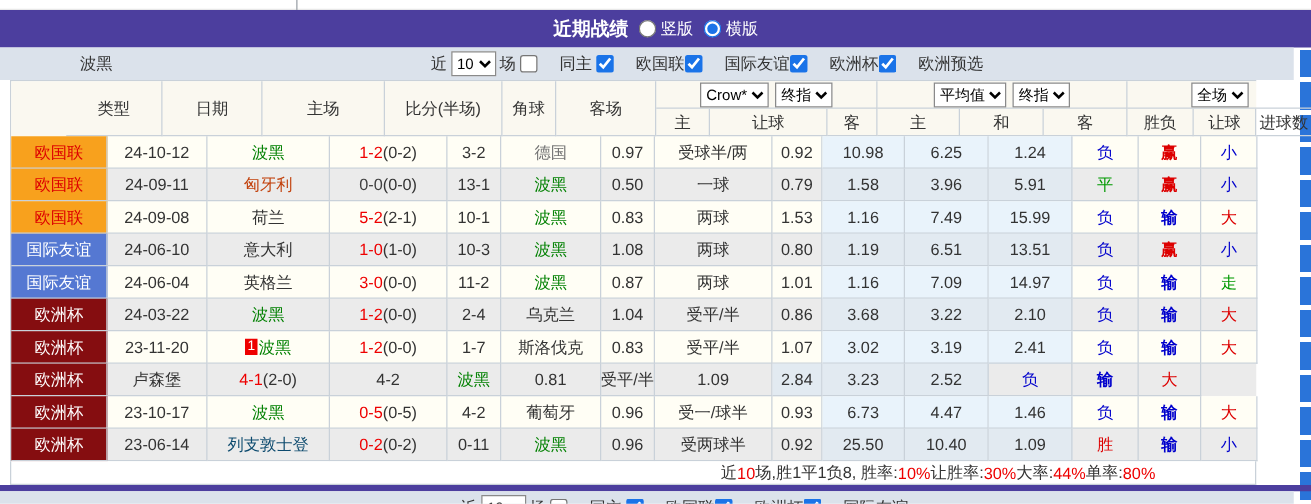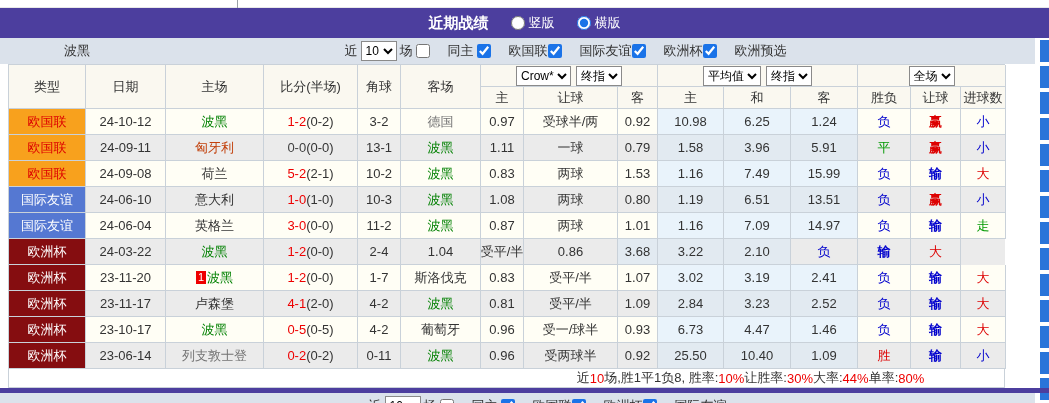--- a/index.html
+++ b/index.html
@@ -13,31 +13,31 @@
     --avgeven:#e2eaf1;
     --cols:77px 80px 98px 94px 43px 80px 43px 94px 40px 66px 67px 67px 53px 50px 45px;
   }
   *{box-sizing:border-box;margin:0;padding:0;}
   html,body{width:1049px;height:403px;overflow:hidden;}
   body{font-family:"Liberation Sans","DejaVu Sans",sans-serif;font-size:13px;color:#333;background:#fff;position:relative;}
   .blue-strip{position:absolute;right:0;top:40px;width:9px;height:363px;z-index:1;
     background:repeating-linear-gradient(to bottom,#2a74d9 0 22px,#ffffff 22px 26px);}
   .top-strip{height:8px;background:#fff;position:relative;border-bottom:1px solid #e8e8e8;}
   .top-strip .vline{position:absolute;left:237px;top:0;width:1px;height:8px;background:#9aa0a6;}
-  .title-bar{height:30px;background:var(--purple);color:#fff;display:flex;align-items:center;justify-content:center;gap:22px;position:relative;z-index:2;}
+  .title-bar{height:30px;background:var(--purple);color:#fff;display:flex;align-items:center;justify-content:center;gap:8px;position:relative;z-index:2;}
   .title-bar .title{font-weight:bold;font-size:15px;}
   .radio-label{display:inline-flex;align-items:center;gap:4px;font-size:13px;cursor:pointer;}
   input[type=radio],input[type=checkbox]{accent-color:#1a73e8;width:14px;height:14px;}
   .filter-row{height:26px;width:1035px;background:var(--filterbg);display:flex;align-items:center;position:relative;z-index:2;}
   .team-label{position:absolute;left:64px;color:#333;}
   .controls{margin:0 auto;display:flex;align-items:center;gap:3px;padding-left:96px;}
   .controls select,.hdr-select{font-family:inherit;font-size:12px;height:20px;background:#fff;border:1px solid #8a8a8a;}
   .chk{display:inline-flex;align-items:center;gap:18px;cursor:pointer;}
   .table{margin-left:8px;width:997px;border-left:1px solid var(--border);border-top:1px solid var(--border);position:relative;z-index:2;background:#fff;}
-  .thead{display:grid;grid-template-columns:var(--cols);grid-auto-rows:22px;background:var(--headerbg);}
+  .thead{display:grid;grid-template-columns:var(--cols);grid-auto-rows:22px;background:var(--headerbg);padding-left:44px;}
   .th{border-right:1px solid var(--border);border-bottom:1px solid var(--border);display:flex;align-items:center;justify-content:center;gap:5px;color:#333;}
   .tr{display:grid;grid-template-columns:var(--cols);height:26px;background:var(--odd);}
   .tr:nth-child(even){background:var(--even);}
   .td{border-right:1px solid var(--border);border-bottom:1px solid var(--border);display:flex;align-items:center;justify-content:center;overflow:hidden;white-space:nowrap;}
   .c-avg{background:var(--avgodd);}
   .tr:nth-child(even) .c-avg{background:var(--avgeven);}
   .c-hr{font-weight:bold;}
   .badge{display:inline-block;background:#ee0000;color:#fff;font-size:11px;line-height:13px;padding:0 2px;margin-right:1px;}
   .summary-row{margin-left:8px;width:997px;height:19px;border:1px solid var(--border);border-top:none;display:flex;align-items:center;justify-content:center;padding-left:488px;position:relative;z-index:2;background:#fff;white-space:nowrap;}
   .purple-divider{height:5px;background:var(--purple);position:relative;z-index:2;}
@@ -161,21 +161,21 @@
       <span style="color: #c2410c;">匈牙利</span>
     </div>
     <div class="td">
       <span style="color:#404040;">0-0</span>
       <span>(0-0)</span>
     </div>
     <div class="td">13-1</div>
     <div class="td">
       <span style="color: rgb(0, 128, 0);">波黑</span>
     </div>
-    <div class="td">1.11</div>
+    <div class="td">0.50</div>
     <div class="td">一球</div>
     <div class="td">0.79</div>
     <div class="td c-avg">1.58</div>
     <div class="td c-avg">3.96</div>
     <div class="td c-avg">5.91</div>
     <div class="td" style="color: rgb(0, 153, 0);">平</div>
     <div class="td c-hr" style="color: rgb(221, 0, 0);">赢</div>
     <div class="td" style="color: rgb(0, 0, 204);">小</div>
   </div>
 
@@ -183,21 +183,21 @@
     <div class="td c-type" style="background: rgb(248, 161, 29); color: rgb(221, 0, 0);">欧国联</div>
     <div class="td">24-09-08</div>
     <div class="td">
 
       <span style="color: rgb(51, 51, 51);">荷兰</span>
     </div>
     <div class="td">
       <span style="color:#ee0000;">5-2</span>
       <span>(2-1)</span>
     </div>
-    <div class="td">10-2</div>
+    <div class="td">10-1</div>
     <div class="td">
       <span style="color: rgb(0, 128, 0);">波黑</span>
     </div>
     <div class="td">0.83</div>
     <div class="td">两球</div>
     <div class="td">1.53</div>
     <div class="td c-avg">1.16</div>
     <div class="td c-avg">7.49</div>
     <div class="td c-avg">15.99</div>
     <div class="td" style="color: rgb(0, 0, 204);">负</div>
@@ -262,20 +262,23 @@
     <div class="td">24-03-22</div>
     <div class="td">
 
       <span style="color: rgb(0, 128, 0);">波黑</span>
     </div>
     <div class="td">
       <span style="color:#ee0000;">1-2</span>
       <span>(0-0)</span>
     </div>
     <div class="td">2-4</div>
+    <div class="td">
+      <span style="color: rgb(51, 51, 51);">乌克兰</span>
+    </div>
     <div class="td">1.04</div>
     <div class="td">受平/半</div>
     <div class="td">0.86</div>
     <div class="td c-avg">3.68</div>
     <div class="td c-avg">3.22</div>
     <div class="td c-avg">2.10</div>
     <div class="td" style="color: rgb(0, 0, 204);">负</div>
     <div class="td c-hr" style="color: rgb(0, 0, 204);">输</div>
     <div class="td" style="color: rgb(221, 0, 0);">大</div>
   </div>
@@ -301,21 +304,20 @@
     <div class="td c-avg">3.02</div>
     <div class="td c-avg">3.19</div>
     <div class="td c-avg">2.41</div>
     <div class="td" style="color: rgb(0, 0, 204);">负</div>
     <div class="td c-hr" style="color: rgb(0, 0, 204);">输</div>
     <div class="td" style="color: rgb(221, 0, 0);">大</div>
   </div>
 
   <div class="tr">
     <div class="td c-type" style="background: rgb(133, 13, 16); color: rgb(255, 255, 255);">欧洲杯</div>
-    <div class="td">23-11-17</div>
     <div class="td">
 
       <span style="color: rgb(51, 51, 51);">卢森堡</span>
     </div>
     <div class="td">
       <span style="color:#ee0000;">4-1</span>
       <span>(2-0)</span>
     </div>
     <div class="td">4-2</div>
     <div class="td">
@@ -356,21 +358,21 @@
     <div class="td" style="color: rgb(0, 0, 204);">负</div>
     <div class="td c-hr" style="color: rgb(0, 0, 204);">输</div>
     <div class="td" style="color: rgb(221, 0, 0);">大</div>
   </div>
 
   <div class="tr">
     <div class="td c-type" style="background: rgb(133, 13, 16); color: rgb(255, 255, 255);">欧洲杯</div>
     <div class="td">23-06-14</div>
     <div class="td">
 
-      <span style="color: #737373;">列支敦士登</span>
+      <span style="color: #0c4a6e;">列支敦士登</span>
     </div>
     <div class="td">
       <span style="color:#ee0000;">0-2</span>
       <span>(0-2)</span>
     </div>
     <div class="td">0-11</div>
     <div class="td">
       <span style="color: rgb(0, 128, 0);">波黑</span>
     </div>
     <div class="td">0.96</div>

